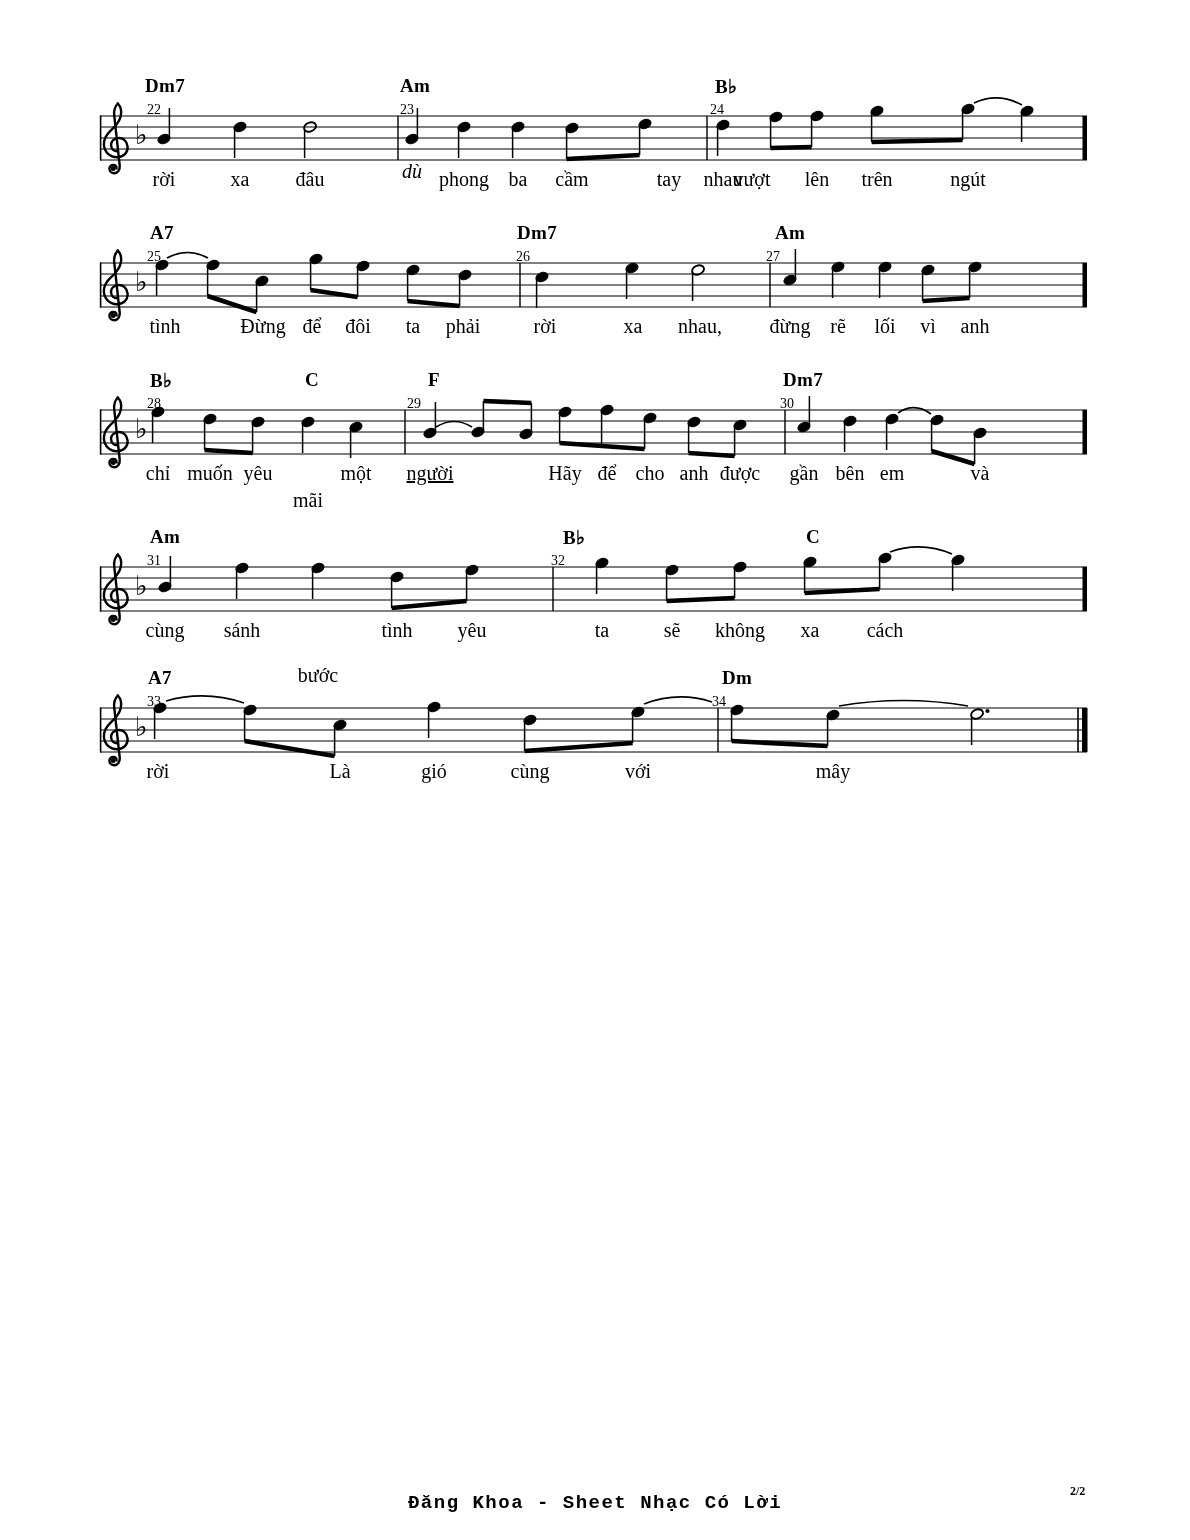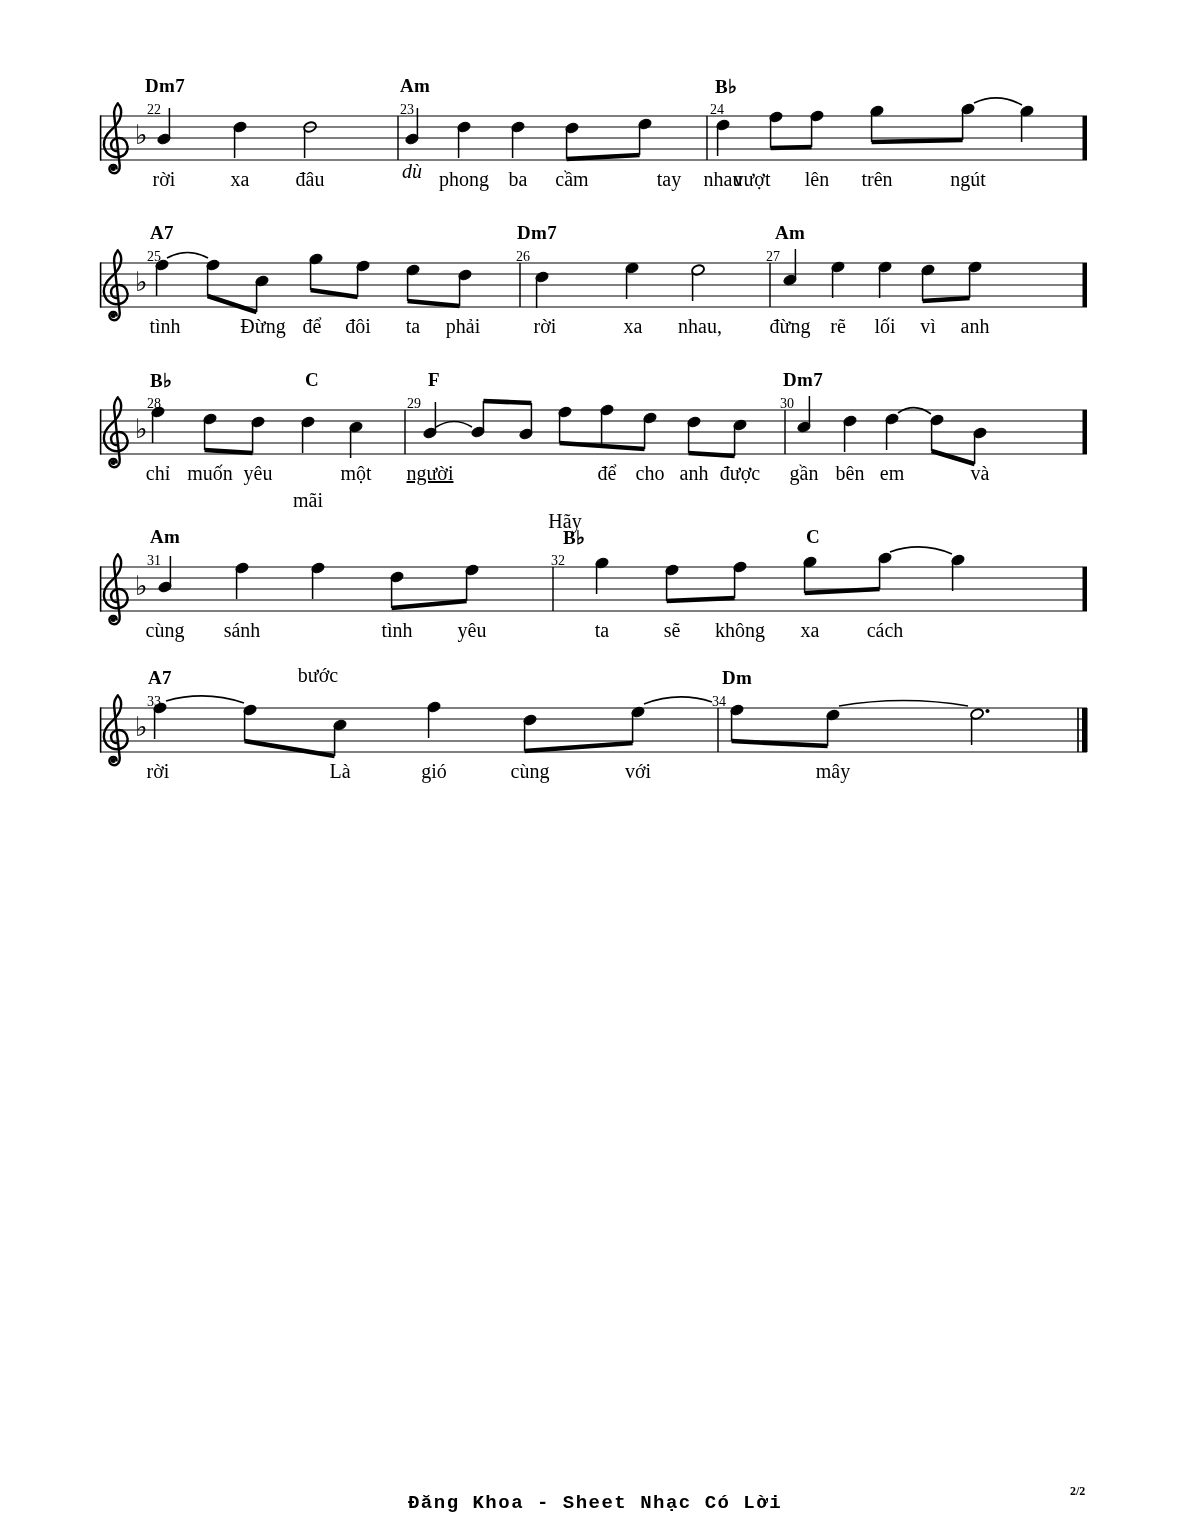--- a/index.html
+++ b/index.html
@@ -305,21 +305,21 @@
       <span class="chord" style="left: 783px; top: 369px;">Dm7</span>
       <span class="mnum" style="left: 147px; top: 396px;">28</span>
       <span class="mnum" style="left: 407px; top: 396px;">29</span>
       <span class="mnum" style="left: 780px; top: 396px;">30</span>
       <span class="lyric" style="left: 158px; top: 462px;">chỉ</span>
       <span class="lyric" style="left: 210px; top: 462px;">muốn</span>
       <span class="lyric" style="left: 258px; top: 462px;">yêu</span>
       <span class="lyric" style="left: 308px; top: 489px;">mãi</span>
       <span class="lyric" style="left: 356px; top: 462px;">một</span>
       <span class="lyric" style="left: 430px; top: 462px; text-decoration: underline;">người</span>
-      <span class="lyric" style="left: 565px; top: 462px; margin-top: 48px;">Hãy</span>
+      <span class="lyric" style="left: 565px; top: 462px;">Hãy</span>
       <span class="lyric" style="left: 607px; top: 462px;">để</span>
       <span class="lyric" style="left: 650px; top: 462px;">cho</span>
       <span class="lyric" style="left: 694px; top: 462px;">anh</span>
       <span class="lyric" style="left: 740px; top: 462px;">được</span>
       <span class="lyric" style="left: 804px; top: 462px;">gần</span>
       <span class="lyric" style="left: 850px; top: 462px;">bên</span>
       <span class="lyric" style="left: 892px; top: 462px;">em</span>
       <span class="lyric" style="left: 980px; top: 462px;">và</span>
       <span class="chord" style="left: 150px; top: 526px;">Am</span>
       <span class="chord" style="left: 563px; top: 526px;">B♭</span>

